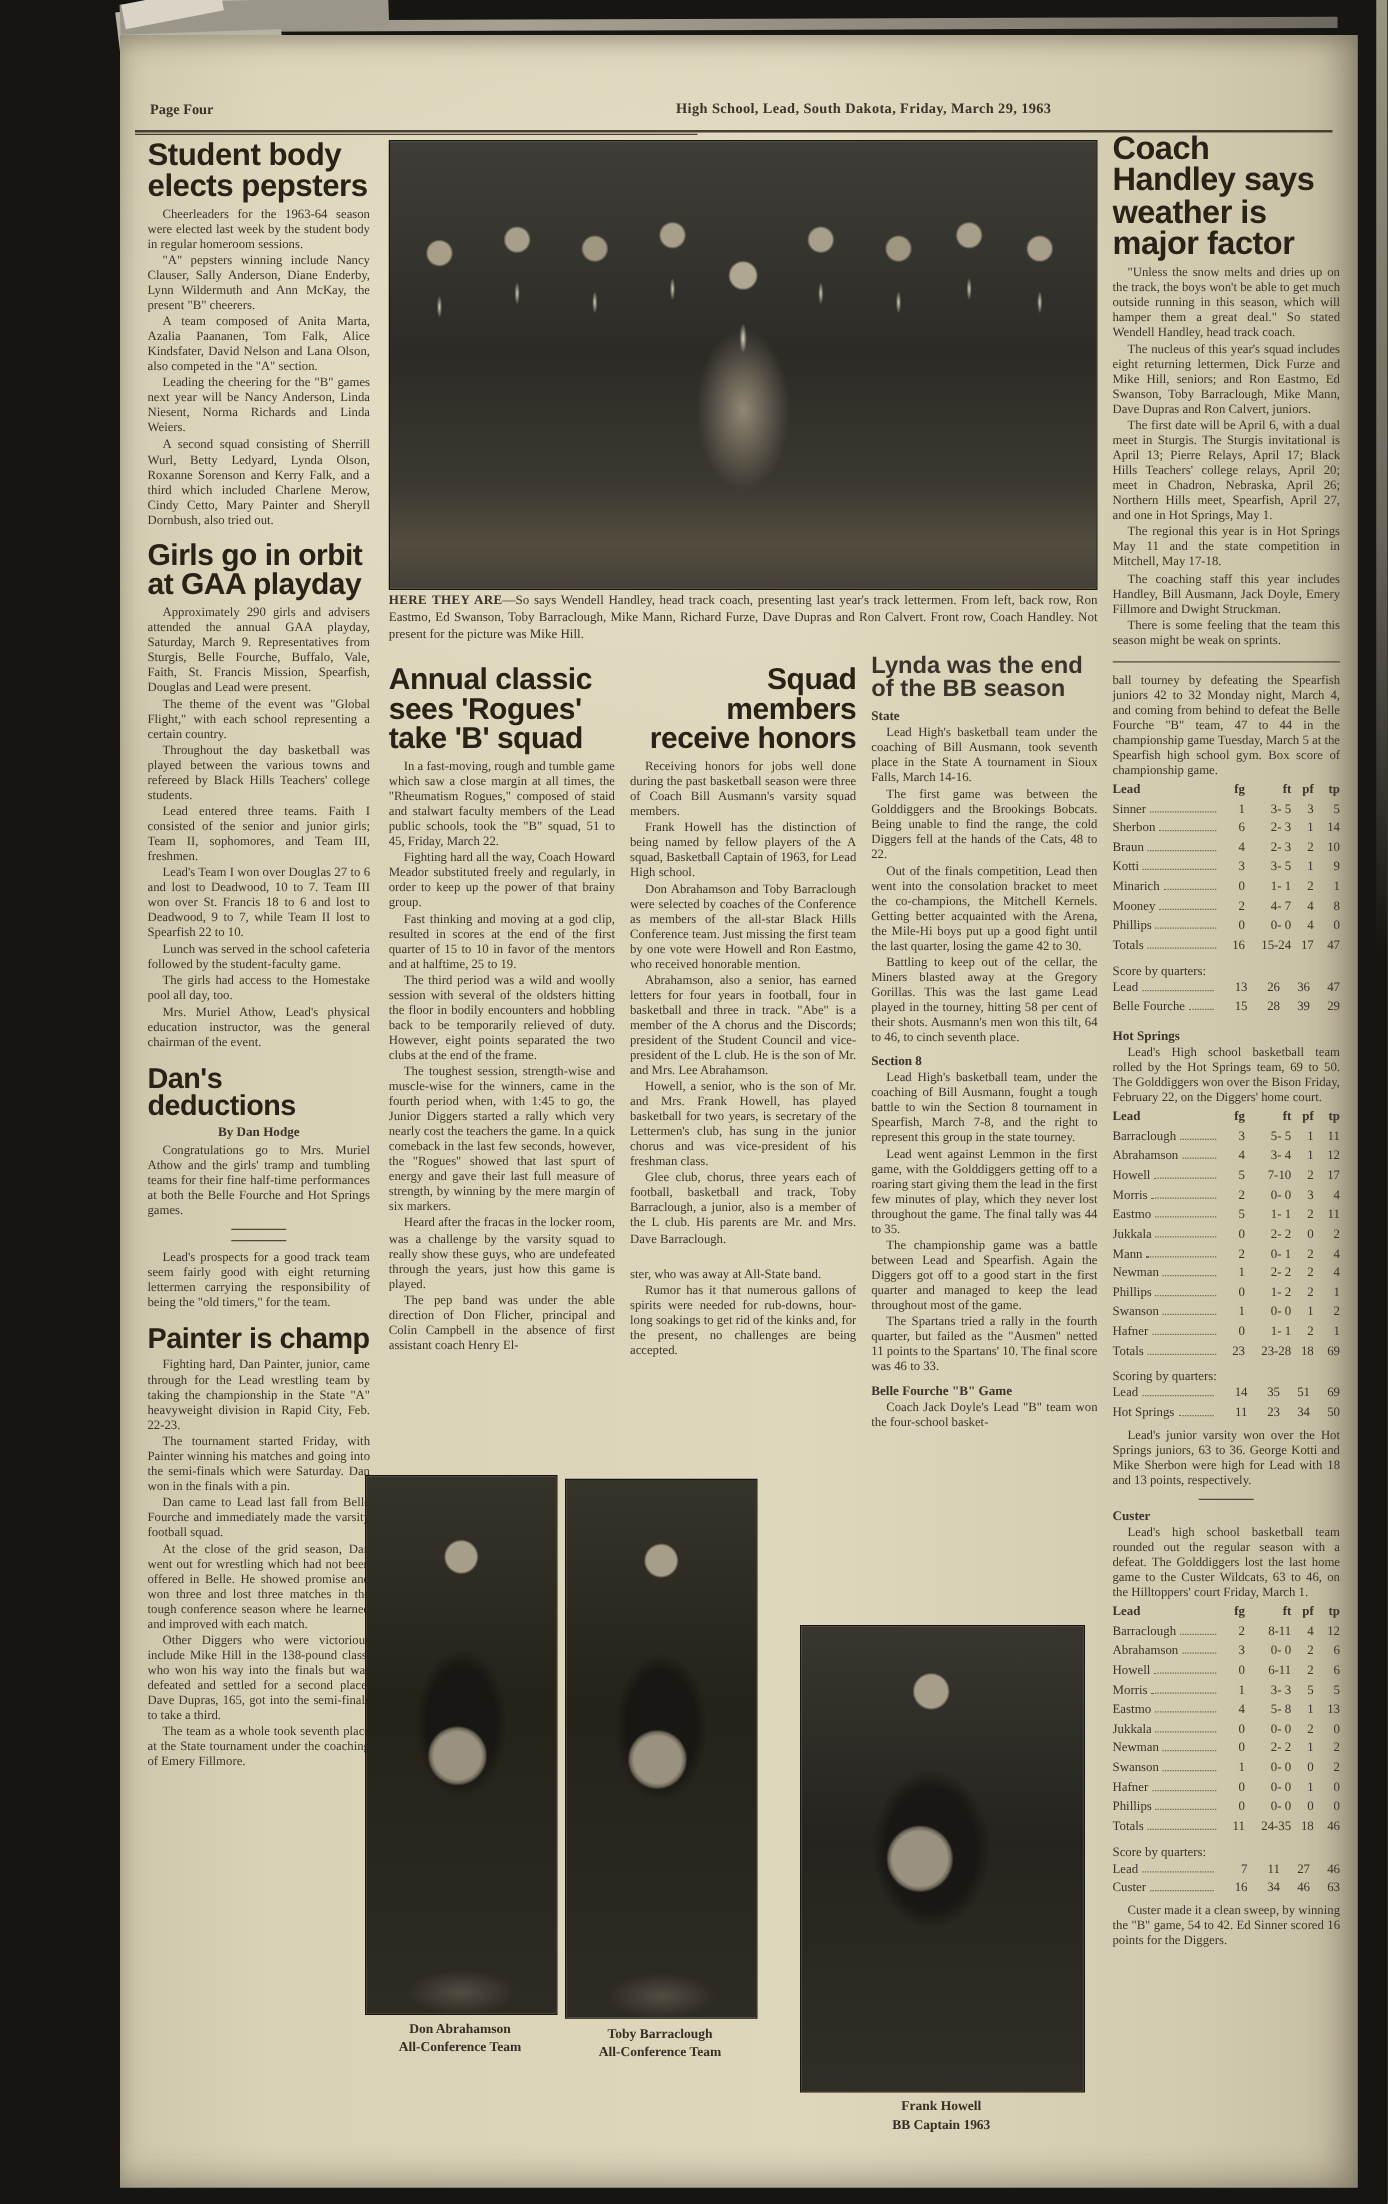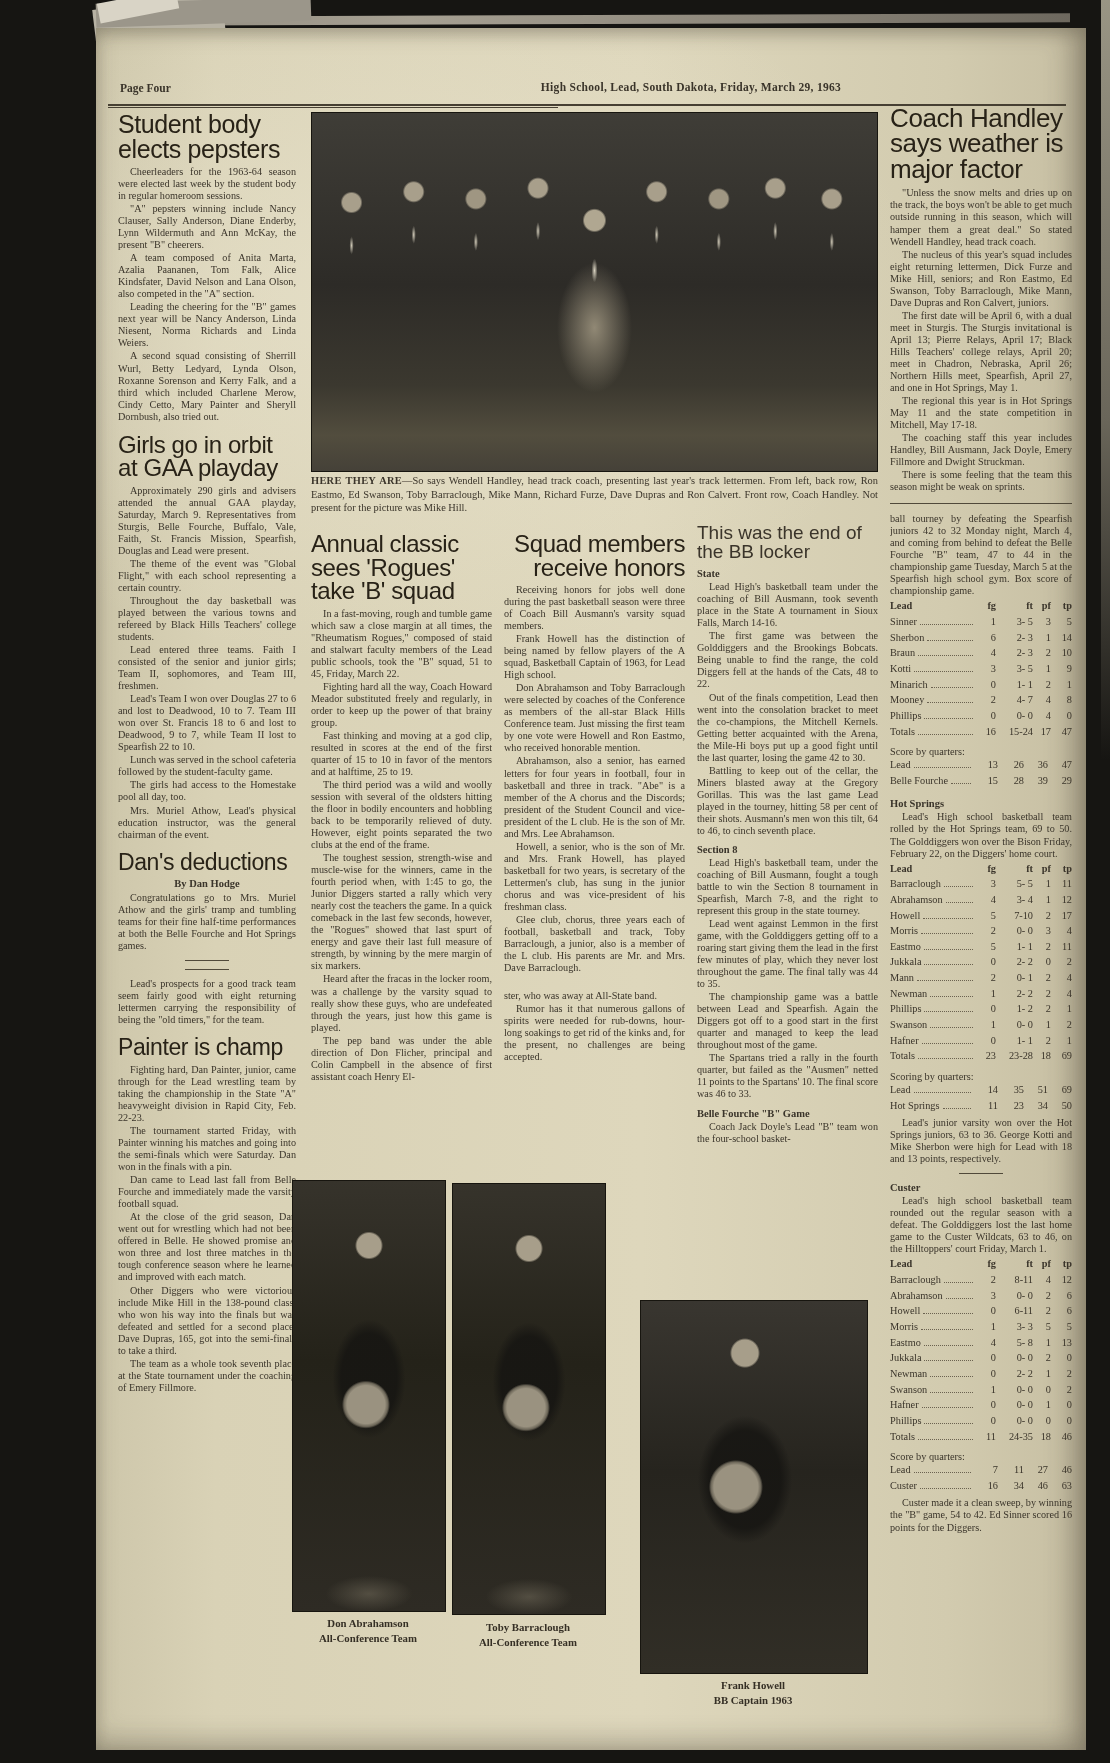--- a/index.html
+++ b/index.html
@@ -24,21 +24,21 @@
     color:#3a342a;}
   .abs{position:absolute;}
   
   .folio{left:24px;top:54px;font-size:11.5px;font-weight:bold;}
   .masthead{left:295px;top:53px;width:600px;text-align:center;font-size:11.5px;font-weight:bold;letter-spacing:.3px;}
   .rule1{left:12px;top:76px;width:958px;height:2px;background:#463f32;}
   .rule2{left:12px;top:79px;width:450px;height:1px;background:#463f32;}
   
   .flow{position:absolute;text-align:justify;overflow:hidden;}
   .flow p{margin:0 0 1px 0;text-indent:12px;font-size:10.2px;line-height:1.18;color:#3a342a;}
-  .hl{font-family:"Liberation Sans", sans-serif;font-weight:normal;color:#29big2318;margin:10px 0 5px;
+  .hl{font-family:"Liberation Sans", sans-serif;font-weight:bold;color:#29big2318;margin:10px 0 5px;
       line-height:.98;letter-spacing:-.4px;text-align:left;}
   .hl{color:#282217;}
   .hl-1{font-size:25px;margin-top:0;}
   .hl-2{font-size:24px;}
   .hl-3{font-size:23px;}
   .hl-4{font-size:23px;}
   .hl-c2{font-size:24px;margin-top:0;}
   .hl-c3{font-size:24px;margin-top:0;text-align:right;}
   .hl-c4{font-size:19px;margin-top:0;letter-spacing:0;color:#3a342a;}
   .hl-c5{font-size:26px;margin-top:0;}
@@ -184,21 +184,21 @@
           <p>Howell, a senior, who is the son of Mr. and Mrs. Frank Howell, has played basketball for two years, is secretary of the Lettermen's club, has sung in the junior chorus and was vice-president of his freshman class.</p>
           <p>Glee club, chorus, three years each of football, basketball and track, Toby Barraclough, a junior, also is a member of the L club. His parents are Mr. and Mrs. Dave Barraclough.</p>
         </div>
       <div class="cont gap-top">
           <p>ster, who was away at All-State band.</p>
           <p>Rumor has it that numerous gallons of spirits were needed for rub-downs, hour-long soakings to get rid of the kinks and, for the present, no challenges are being accepted.</p>
         </div>
     </div>
 
     <div class="flow" style="left:601px;top:496px;width:181px;max-height:772px;">
-      <h2 class="hl hl-c4">This was the end of the BB locker</h2>
+      <h2 class="hl hl-c4">Lynda was the end of the BB season</h2>
       <div class="subhead">State</div>
       <div>
           <p>Lead High's basketball team under the coaching of Bill Ausmann, took seventh place in the State A tournament in Sioux Falls, March 14-16.</p>
           <p>The first game was between the Golddiggers and the Brookings Bobcats. Being unable to find the range, the cold Diggers fell at the hands of the Cats, 48 to 22.</p>
           <p>Out of the finals competition, Lead then went into the consolation bracket to meet the co-champions, the Mitchell Kernels. Getting better acquainted with the Arena, the Mile-Hi boys put up a good fight until the last quarter, losing the game 42 to 30.</p>
           <p>Battling to keep out of the cellar, the Miners blasted away at the Gregory Gorillas. This was the last game Lead played in the tourney, hitting 58 per cent of their shots. Ausmann's men won this tilt, 64 to 46, to cinch seventh place.</p>
         </div>
       <div class="subhead">Section 8</div>
       <div>
           <p>Lead High's basketball team, under the coaching of Bill Ausmann, fought a tough battle to win the Section 8 tournament in Spearfish, March 7-8, and the right to represent this group in the state tourney.</p>

